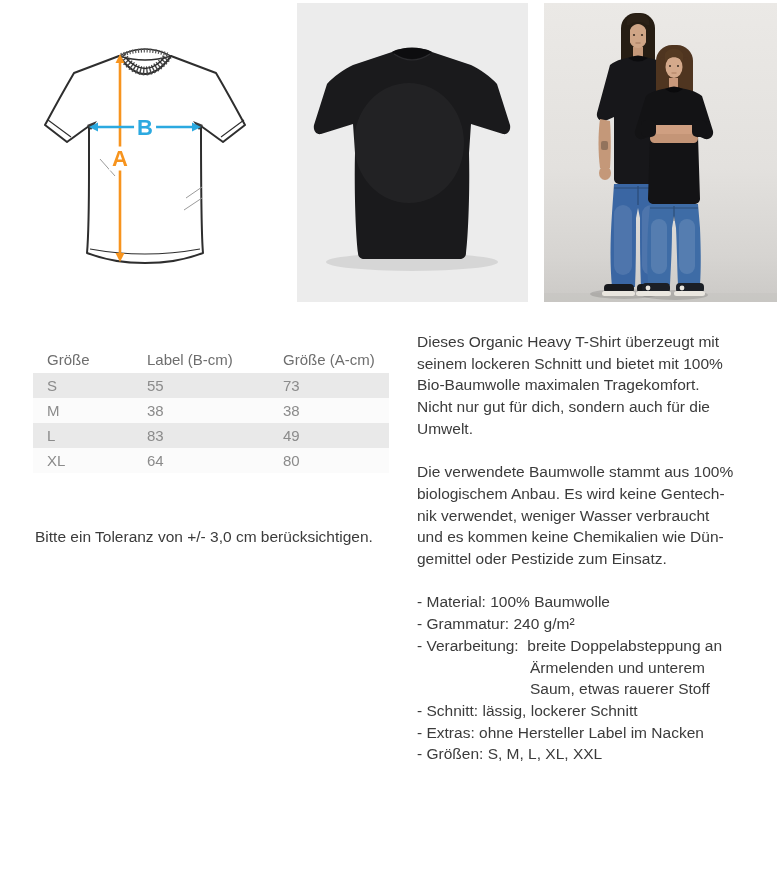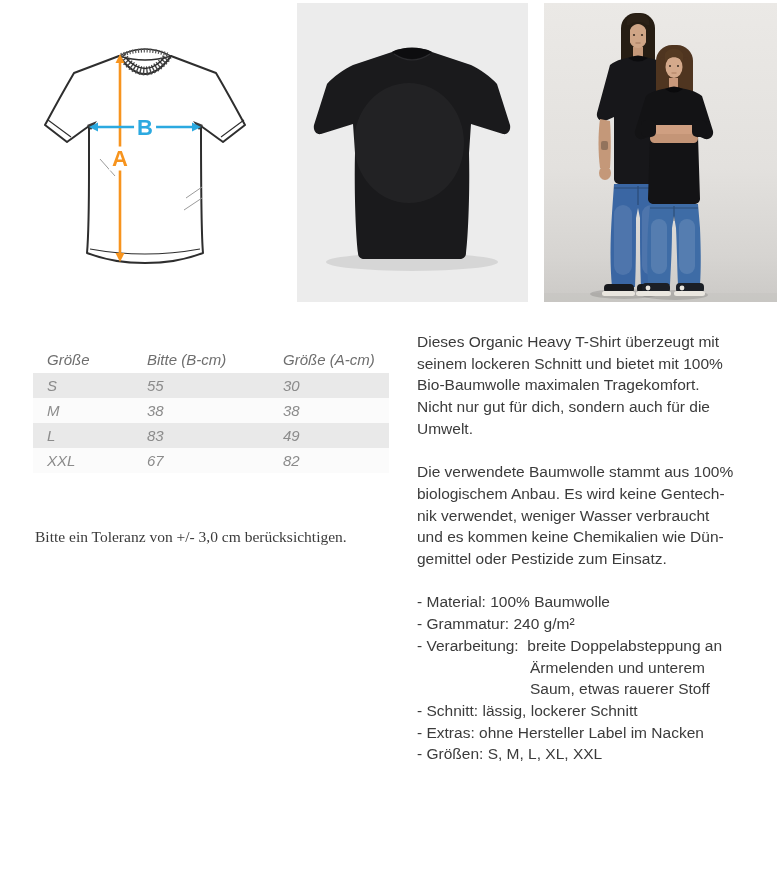--- a/index.html
+++ b/index.html
@@ -14,27 +14,27 @@
                background:linear-gradient(#ebe9e6 0%,#e3e1de 55%,#d6d4d1 85%,#cbc9c6 100%);}
   .tile svg{display:block;width:100%;height:100%;}
 
   .mlabel{position:absolute;font-size:22px;font-weight:bold;line-height:1;
           background:#ffffff;padding:1px 3px;transform:translate(-50%,-52%);}
   .label-a{left:80px;top:113px;color:#F7941E;}
   .label-b{left:105px;top:82px;color:#2BA9E0;}
 
   
   .size-table{position:absolute;left:33px;top:345px;width:356px;border-collapse:collapse;
-              table-layout:fixed;font-size:15px;font-style:italic;}
+              table-layout:fixed;font-size:15px;}
   .size-table th{font-weight:normal;color:#6e6e6e;text-align:left;padding:0 0 0 14px;height:28px;}
   .size-table td{color:#8b8b8b;text-align:left;padding:0 0 0 14px;height:25px;}
   .size-table tbody tr:nth-child(odd){background:#e9e9e9;}
   .size-table tbody tr:nth-child(even){background:#fbfbfb;}
 
-  .tolerance{position:absolute;left:35px;top:528px;font-size:15.5px;color:#3b3b3b;font-family:Liberation Serif, serif;}
+  .tolerance{position:absolute;left:35px;top:528px;font-size:15.5px;color:#3b3b3b;}
 
   
   .description{position:absolute;left:417px;top:331px;width:362px;
                font-size:15.5px;line-height:21.7px;color:#3b3b3b;}
   .description p{margin:0 0 21.7px 0;white-space:pre-line;}
   .fline{white-space:pre-wrap;}
   .fline.indent{padding-left:113px;}
 </style>
 </head>
 <body>
@@ -173,44 +173,44 @@
 
   <table class="size-table">
     <colgroup>
         <col style="width:100px">
         <col style="width:136px">
         <col style="width:120px">
       </colgroup>
     <thead>
       <tr>
         <th>Größe</th>
-        <th>Bitte (B-cm)</th>
+        <th>Label (B-cm)</th>
         <th>Größe (A-cm)</th>
       </tr>
     </thead>
     <tbody>
       <tr>
         <td>S</td>
         <td>55</td>
-        <td>30</td>
+        <td>73</td>
       </tr>
       <tr>
         <td>M</td>
         <td>38</td>
         <td>38</td>
       </tr>
       <tr>
         <td>L</td>
         <td>83</td>
         <td>49</td>
       </tr>
       <tr>
-        <td>XXL</td>
-        <td>67</td>
-        <td>82</td>
+        <td>XL</td>
+        <td>64</td>
+        <td>80</td>
       </tr>
     </tbody>
   </table>
 
   <div class="tolerance">Bitte ein Toleranz von +/- 3,0 cm berücksichtigen.</div>
 
   <div class="description">
     <p>Dieses Organic Heavy T-Shirt überzeugt mit
 seinem lockeren Schnitt und bietet mit 100%
 Bio-Baumwolle maximalen Tragekomfort.

